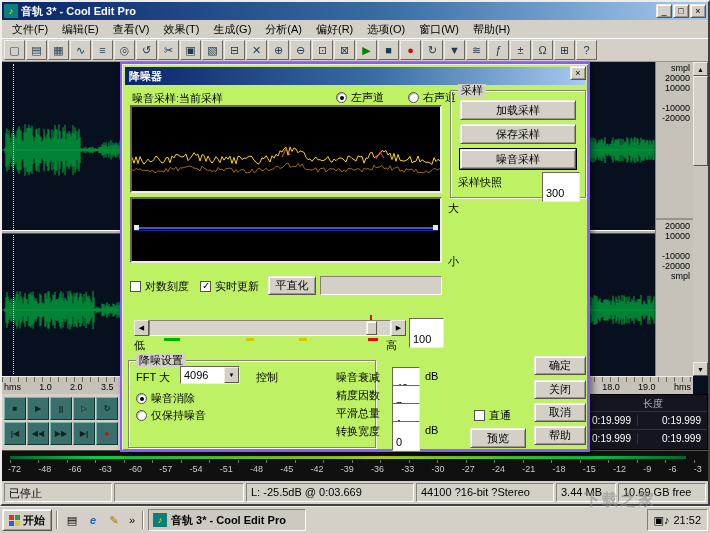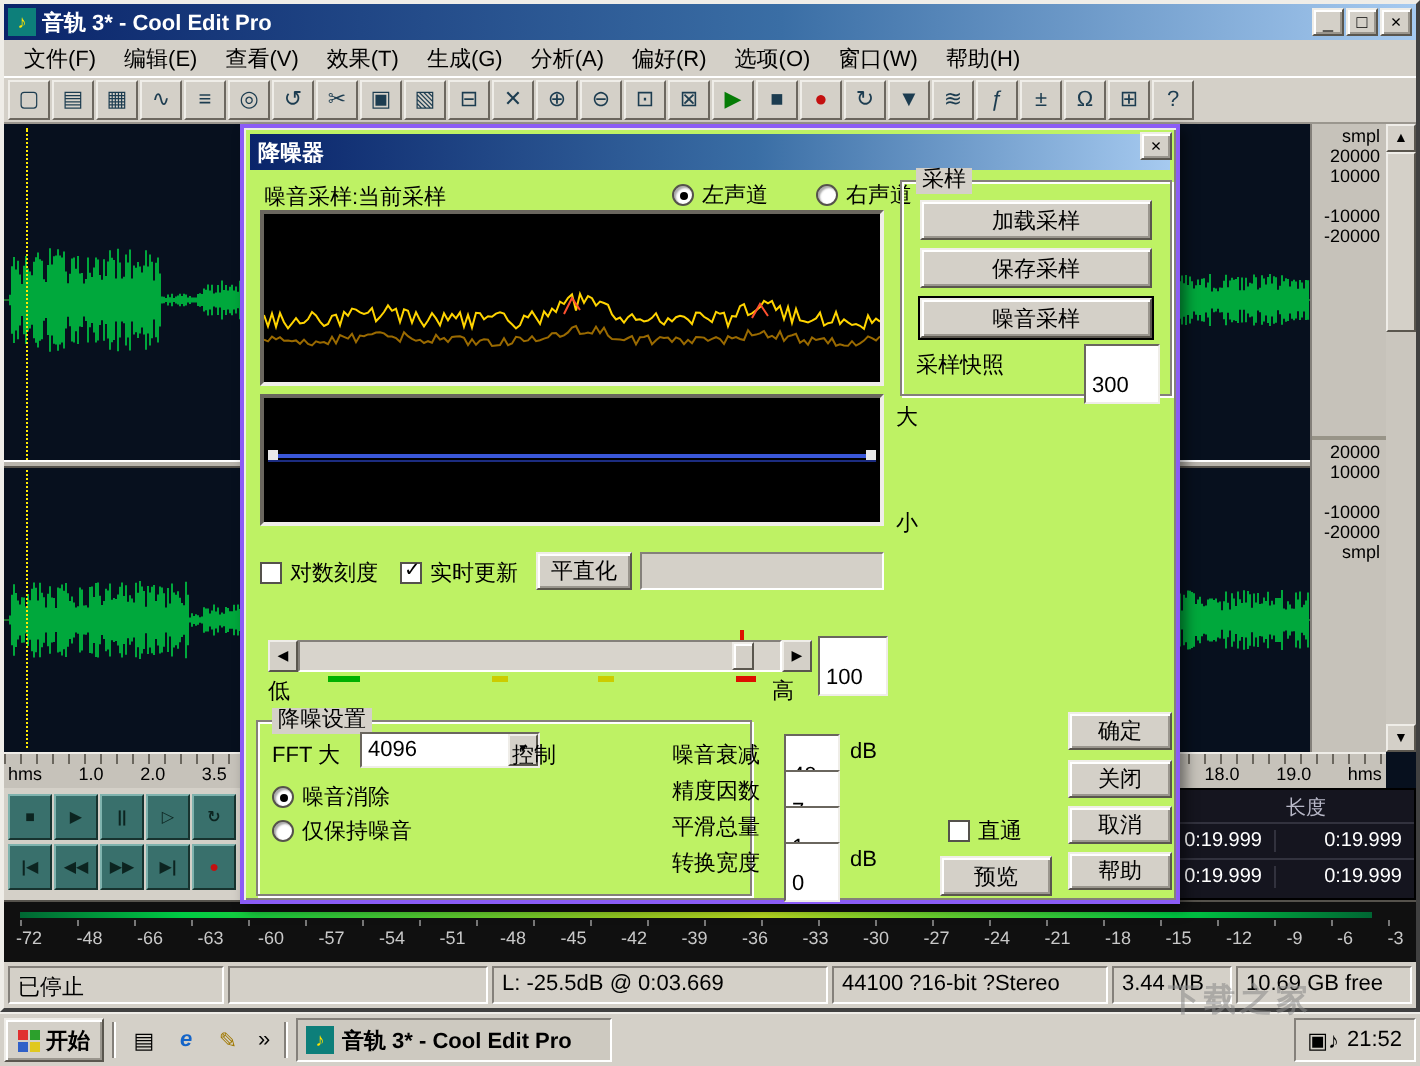--- a/index.html
+++ b/index.html
@@ -120,21 +120,21 @@
 .tick{position:absolute;height:3px;bottom:-6px}
 .tick.g{left:6%;width:16px;background:#00b000}
 .tick.y1{left:40%;width:8px;background:#cccc00}
 .tick.y2{left:62%;width:8px;background:#cccc00}
 .tick.r{left:91%;width:10px;background:#dd1000}
 .rmark{position:absolute;top:-6px;left:calc(91% + 2px);width:2px;height:5px;background:#dd1000}
 .in-level{left:287px;top:254px;width:35px;height:17px}
 .lbl-low{left:12px;top:274px}
 .lbl-high{left:264px;top:274px}
 .lbl-fft{left:14px;top:306px}
-.dropdown{position:absolute;left:58px;top:302px;width:90px;height:18px;background:#fff;border:1px solid;border-color:#6a665e #efede8 #efede8 #6a665e;display:flex;align-items:center}
+.dropdown{position:absolute;left:58px;top:302px;width:60px;height:18px;background:#fff;border:1px solid;border-color:#6a665e #efede8 #efede8 #6a665e;display:flex;align-items:center}
 .dd-val{flex:1;padding:0 3px}
 .dd-btn{width:15px;height:100%;background:#d4d0c8;border:1px solid;border-color:#efede8 #5a564e #5a564e #efede8;font-size:6px;display:flex;align-items:center;justify-content:center}
 .lbl-ctl{left:134px;top:306px}
 .r-rm{left:14px;top:327px}
 .r-keep{left:14px;top:344px}
 .lbl-att{left:214px;top:306px}
 .in-att{left:270px;top:303px;width:28px;height:16px}
 .u-att{left:303px;top:306px}
 .lbl-prec{left:214px;top:324px}
 .in-prec{left:270px;top:321px;width:28px;height:16px}

